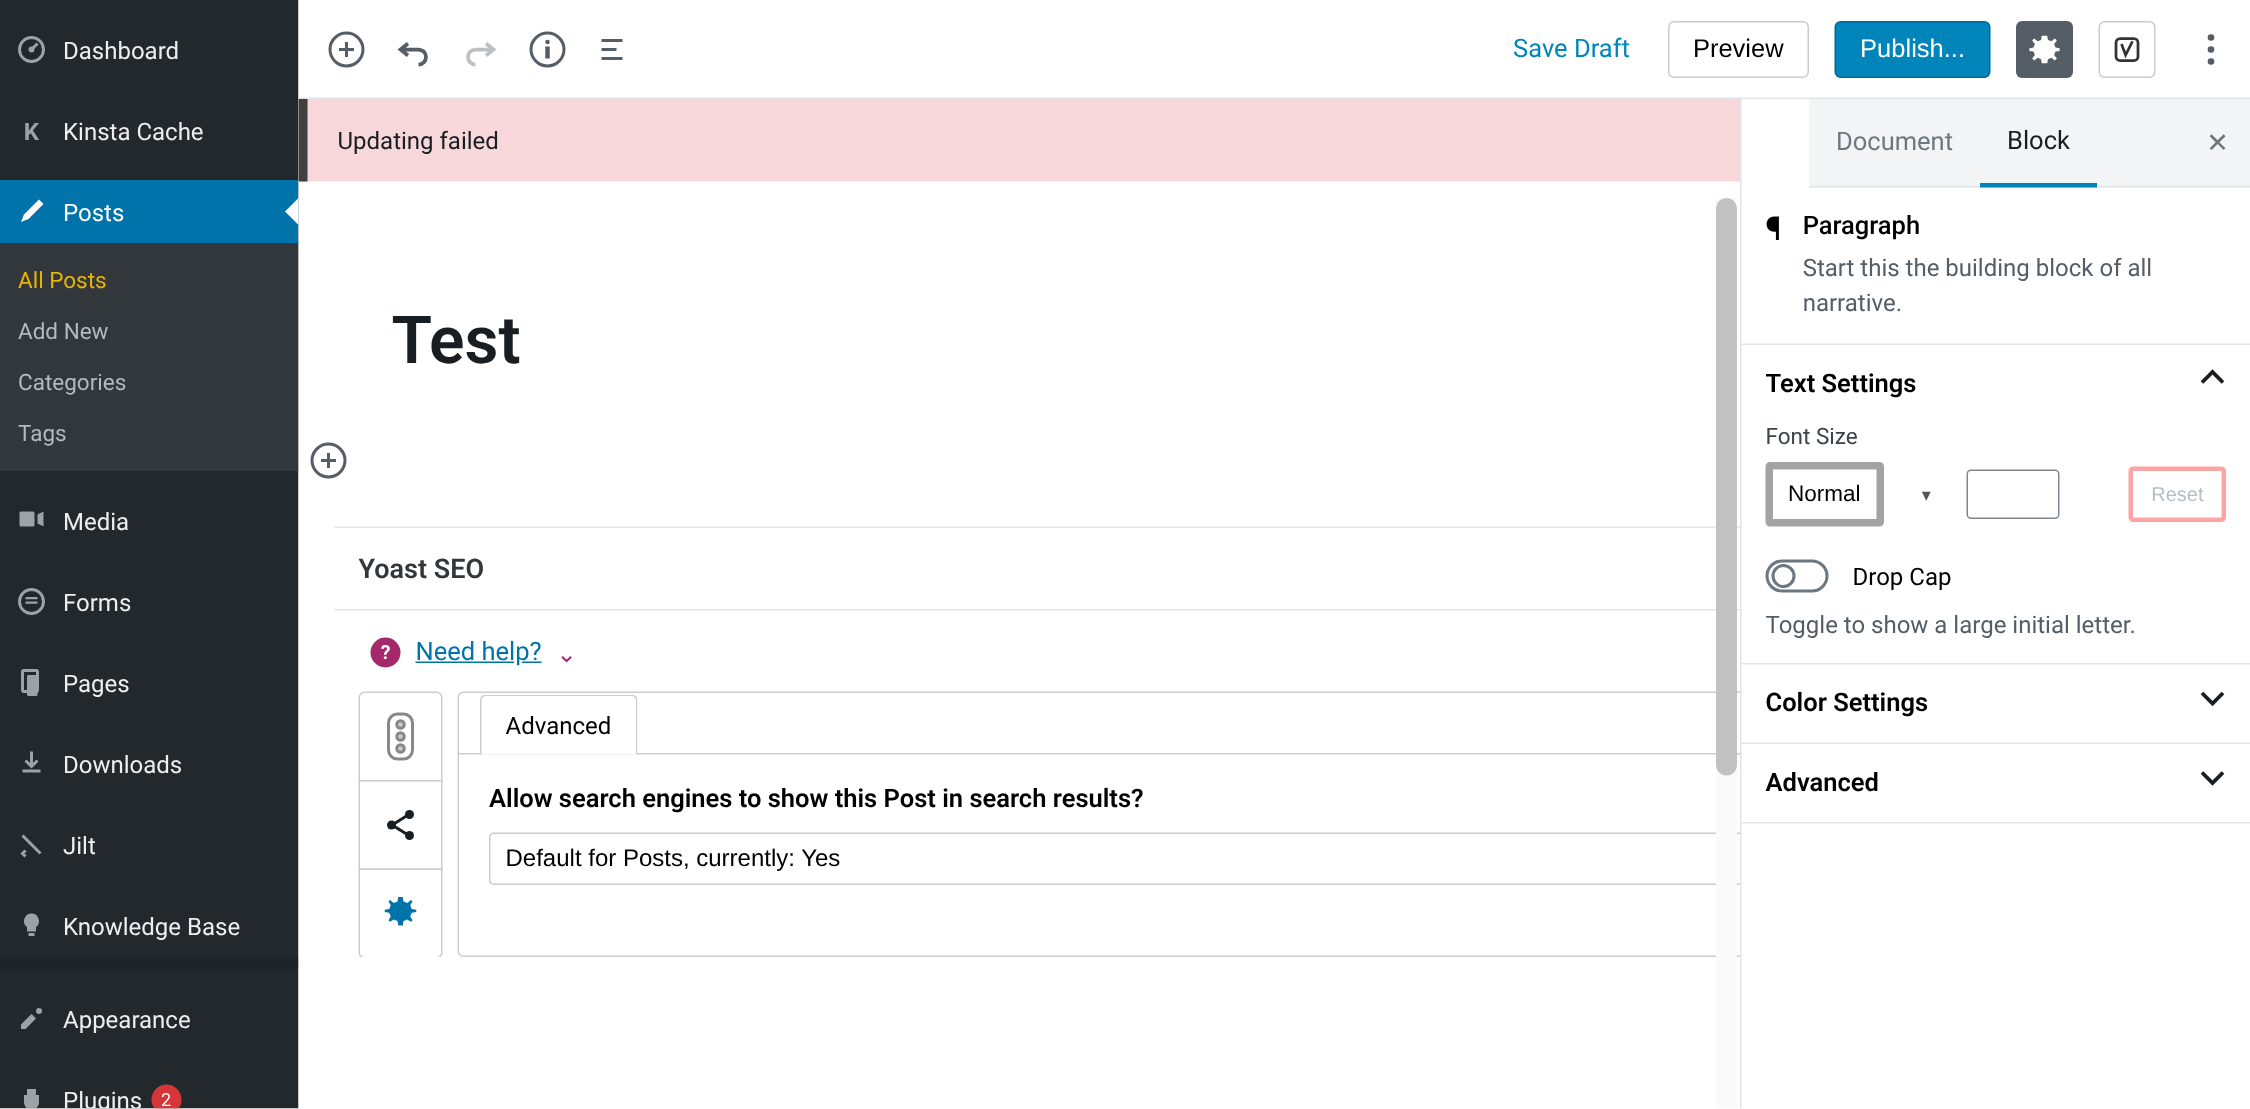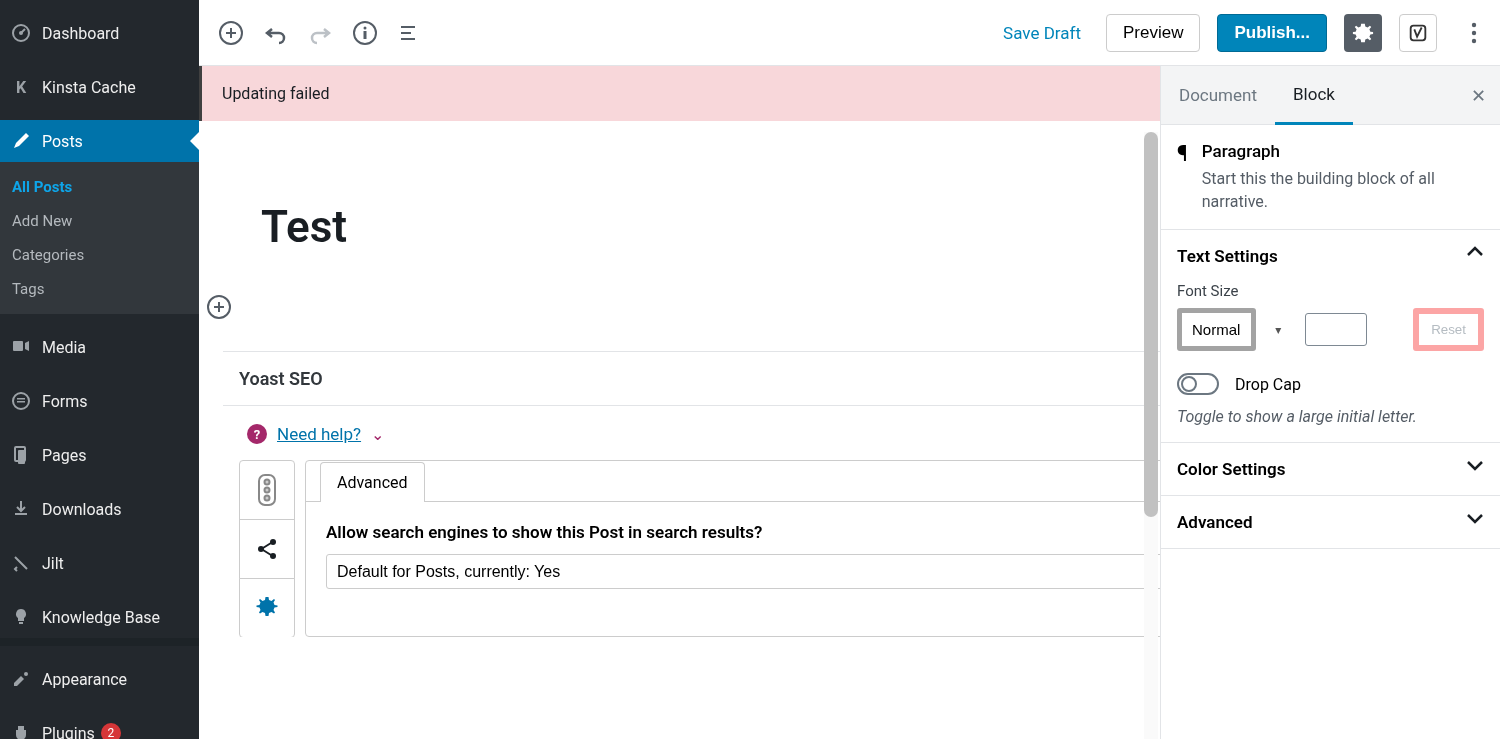--- a/index.html
+++ b/index.html
@@ -8,40 +8,40 @@
 
 .admin-sidebar { position: absolute; top: 0; left: 0; width: 199px; height: 100%; background: #23282d; color: #eee; overflow: hidden; }
 .admin-sidebar .menu { list-style: none; }
 .admin-sidebar .menu li { display: flex; align-items: center; height: 42px; padding: 0 10px 0 10px; cursor: pointer; color: #eee; font-size: 16px; position: relative; margin-top: 12px; }
 .admin-sidebar .menu li .icon { width: 22px; height: 22px; margin-right: 10px; display: flex; align-items: center; justify-content: center; color: #9ca2a7; }
 .admin-sidebar .menu li.current { background: #0073aa; color: #fff; }
 .admin-sidebar .menu li.current .icon { color: #fff; }
 .admin-sidebar .menu li.current::after { content: ""; position: absolute; right: 0; top: 50%; transform: translateY(-50%); width: 0; height: 0; border-top: 9px solid transparent; border-bottom: 9px solid transparent; border-right: 9px solid #fff; }
 .admin-sidebar .submenu { background: #32373c; padding: 8px 0; }
 .admin-sidebar .submenu a { display: block; padding: 8px 12px; color: #b4b9be; font-size: 15px; text-decoration: none; cursor: pointer;}
-.admin-sidebar .submenu a.current { color: #0ea5e9; font-weight: 700; }
+.admin-sidebar .submenu a.current { color: #eab308; font-weight: 400; }
 .admin-sidebar .sep { height: 8px; background: #1d2327; }
 .admin-sidebar .badge { display: inline-flex; min-width: 20px; height: 20px; border-radius: 10px; background: #d63638; color: #fff; font-size: 12px; align-items: center; justify-content: center; margin-left: 6px; padding: 0 6px;}
 
 
 .editor { position: absolute; left: 199px; top: 0; right: 0; height: 100%; background: #fff; }
 .editor-header { height: 66px; border-bottom: 1px solid #e2e4e7; display: flex; align-items: center; padding: 0 12px; }
 .editor-header .toolbar-left { display: flex; align-items: center; gap: 18px; margin-left: 8px; }
 .editor-header .toolbar-right { margin-left: auto; display: flex; align-items: center; gap: 17px; }
 .icon-btn { width: 28px; height: 28px; display: flex; align-items: center; justify-content: center; color: #555d66; cursor: pointer; }
 .icon-btn.round { border: 2px solid #555d66; border-radius: 50%; width: 24px; height: 24px; }
 .icon-btn.dim { color: #bcc1c6; }
 .link-btn { color: #0085ba; font-size: 17px; cursor: pointer; padding: 8px; }
 .btn { font-size: 17px; padding: 8px 16px; border: 1px solid #ccc; border-radius: 4px; background: #fff; cursor: pointer; }
-.btn.primary { background: #0085ba; color: #fff; border-color: #006a95; font-weight: bold; }
+.btn.primary { background: #0085ba; color: #fff; border-color: #006a95; }
 .btn-square { width: 38px; height: 38px; border-radius: 4px; display: flex; align-items: center; justify-content: center; cursor: pointer; }
 .btn-square.dark { background: #555d66; color: #fff; }
 .btn-square.light { background: #fff; border: 1px solid #ccc; }
 
-.notice { border-left: 3px solid #404040; background: #f8d7da; padding: 18px 20px; color: #191e23; display: flex; align-items: center; position: relative; margin-right: 20px; }
+.notice { border-left: 6px solid #404040; background: #f8d7da; padding: 18px 20px; color: #191e23; display: flex; align-items: center; position: relative; margin-right: 20px; }
 .notice .dismiss { position: absolute; right: 14px; top: 14px; color: #6c7781; cursor: pointer; font-size: 22px; }
 
 .content { padding: 20px 0 0 0; overflow: hidden; margin-right: 20px; }
 .post-title { font-size: 44px; font-weight: 600; color: #191e23; padding: 60px 0 40px 62px; }
 
 .block-row { display: flex; align-items: center; padding: 0 40px 30px 8px; }
 .block-add { border:2px solid #555d66; border-radius:50%; width:24px; height:24px; display:flex; align-items:center; justify-content:center; color:#555d66; cursor:pointer; }
 .block-icons { margin-left: auto; display: flex; gap: 24px; }
 .block-icons .bicon { width: 28px; height: 28px; color: #555d66; cursor: pointer; display:flex; align-items:center; justify-content:center; }
 
@@ -63,42 +63,42 @@
 .yoast-panel { flex: 1; border: 1px solid #ccc; border-radius: 4px; padding: 0; }
 .yoast-subtab { display: inline-block; padding: 10px 16px; border: 1px solid #ccc; border-bottom: none; background: #fff; border-radius: 4px 4px 0 0; font-size: 16px; position: relative; top: 1px; margin-left: 14px; }
 .yoast-panel-content { border-top: 1px solid #ccc; padding: 20px; }
 .yoast-panel-content label { font-weight: 600; font-size: 17px; display: block; margin-bottom: 12px;}
 .yoast-select { width: 100%; padding: 8px 10px; border: 1px solid #ccc; border-radius: 3px; font-size: 16px; background: #fff; appearance: none; position: relative; }
 .select-wrap { position: relative; }
 .select-wrap::after { content: "▾"; position: absolute; right: 12px; top: 50%; transform: translateY(-50%); color: #555; pointer-events: none; font-size: 12px;}
 
 
 .settings { position: absolute; right: 0; top: 66px; width: 340px; height: calc(100% - 66px); border-left: 1px solid #e2e4e7; background: #fff; }
-.settings-tabs { display: flex; align-items: center; border-bottom: 1px solid #e2e4e7; background:#f3f4f5; }
+.settings-tabs { display: flex; align-items: center; border-bottom: 1px solid #e2e4e7; background:#f3f4f5;margin-left:45px; }
 .settings-tabs .tab { padding: 18px 18px; font-size: 17px; color: #6c7781; cursor: pointer; }
 .settings-tabs .tab.active { color: #191e23; border-bottom: 3px solid #0085ba; margin-bottom: -1px; }
 .settings-tabs .close { margin-left: auto; padding: 0 14px; color: #6c7781; cursor: pointer; font-size: 18px; }
 .panel { border-bottom: 1px solid #e2e4e7; padding: 16px; }
 .block-desc { display: flex; gap: 14px; }
 .block-desc .pi { font-size: 22px; }
 .block-desc .title { font-size: 17px; font-weight: 500; margin-bottom: 6px; }
 .block-desc .sub { font-size: 16px; color: #555d66; line-height: 1.45; }
 .panel-header { display: flex; align-items: flex-start; font-size: 17px; font-weight: 600; cursor: pointer; }
 .panel-header .chev { margin-left: auto; color: #191e23; }
 .field-label { font-size: 15px; color: #3c434a; margin-bottom: 8px; }
 .fs-row { display: flex; gap: 14px; align-items: center; margin-top: 6px; }
 .select { flex: 1; padding: 8px 10px; border: 5px solid #a3a3a3; border-radius: 3px; background: #fff; font-size: 15px; appearance: none;}
 .select-wrap2 { position: relative; flex: 1.3; }
 .select-wrap2::after{ content:"▾"; position:absolute; right:10px; top:50%; transform:translateY(-50%); font-size:12px; color:#555; pointer-events:none;}
 .numbox { width: 62px; padding: 8px; border: 1px solid #7e8993; border-radius: 3px; }
-.reset { padding: 8px 12px; border: 6px solid #fca5a5; border-radius: 3px; background: #fff; color: #b5bcc2; margin-left: 32px; }
+.reset { padding: 8px 12px; border: 3px solid #fca5a5; border-radius: 3px; background: #fff; color: #b5bcc2; margin-left: 32px; }
 .toggle-row { display: flex; align-items: center; gap: 16px; margin-top: 22px; }
 .toggle { width: 42px; height: 22px; border: 2px solid #6c7781; border-radius: 12px; position: relative; cursor: pointer; }
 .toggle::after { content: ""; position: absolute; width: 12px; height: 12px; border: 2px solid #6c7781; border-radius: 50%; top: 1px; left: 2px; background: #fff; }
-.hint { font-size: 16px; font-style: italic; color: #555d66; margin-top: 12px; }
+.hint { font-size: 16px; color: #555d66; margin-top: 12px; }
 
 
 .fake-scroll { position: absolute; right: 342px; top: 66px; width: 14px; height: 670px; background: #fafafa; }
 .fake-thumb { position: absolute; top: 0; left: 0; width: 14px; height: 385px; background: #c1c1c1; border-radius: 7px; }
 
 svg { display:block; }
 </style>
 </head>
 <body>
 

